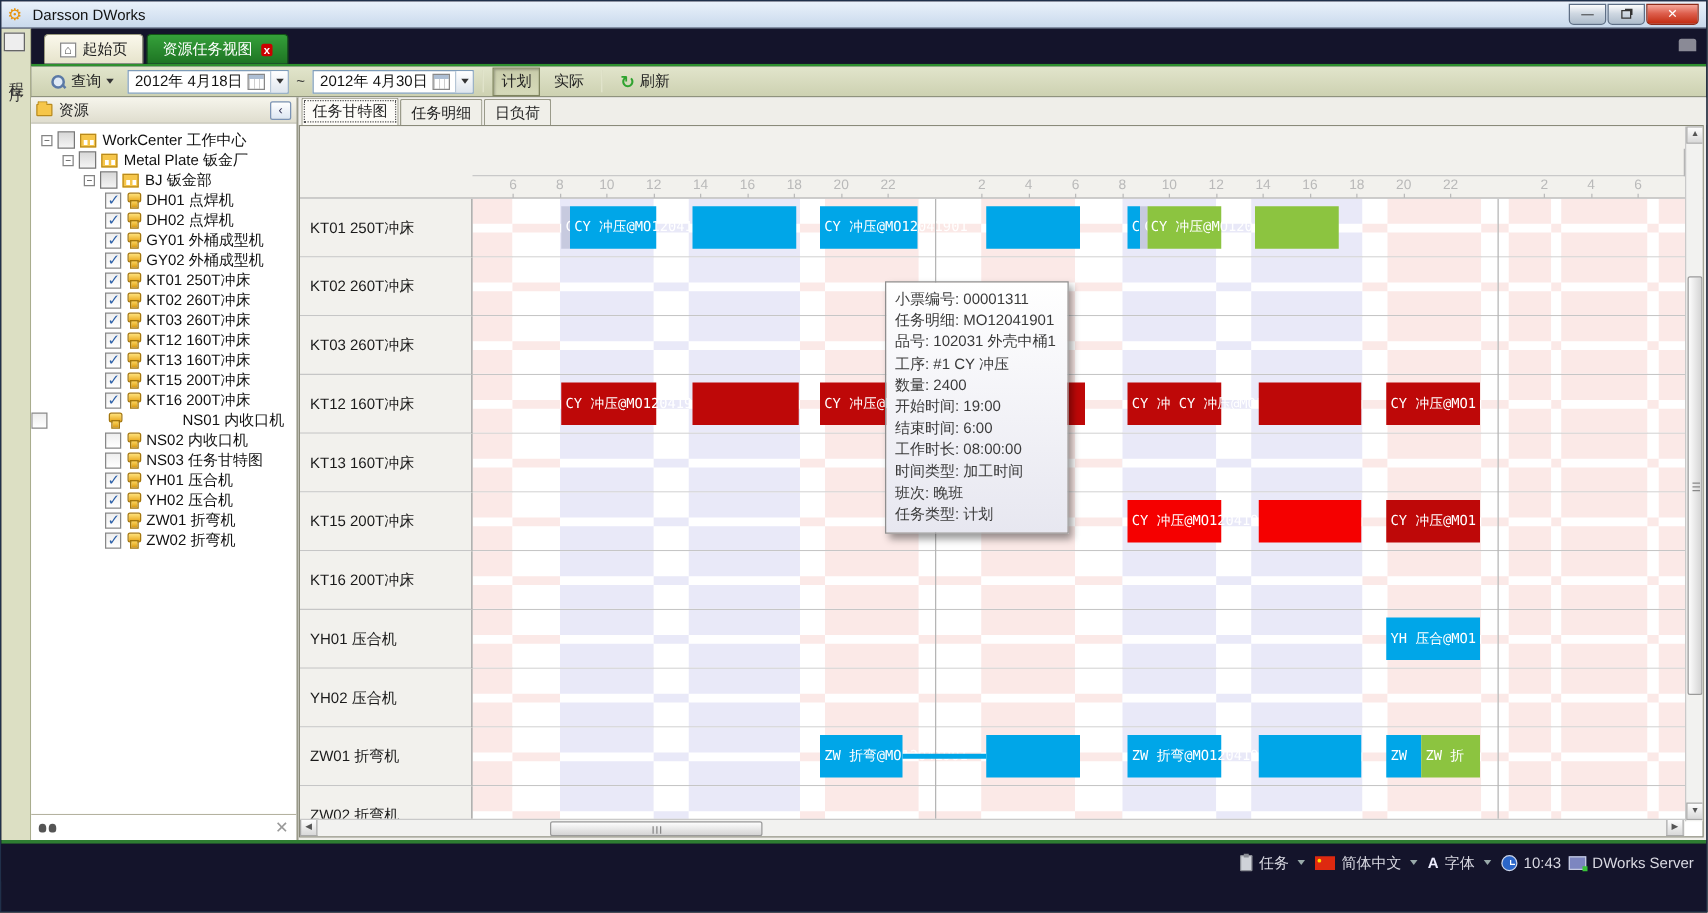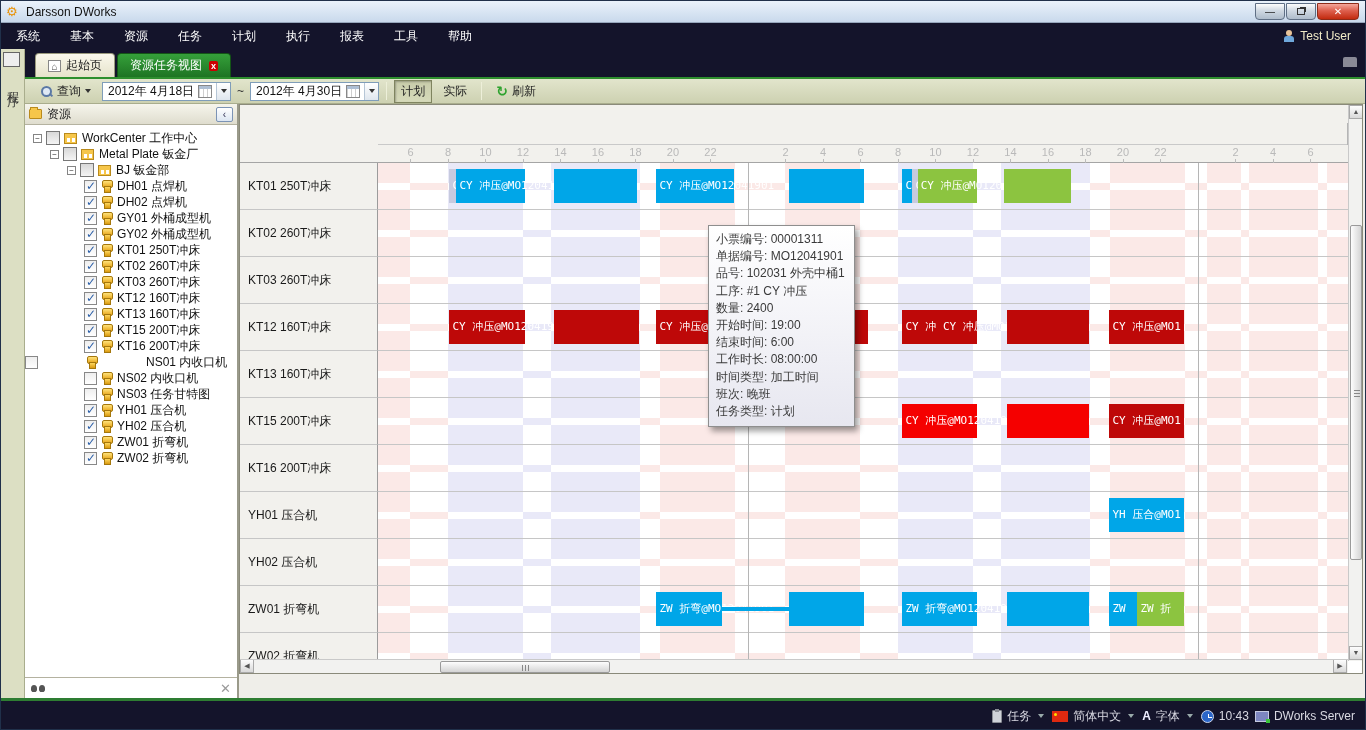--- a/index.html
+++ b/index.html
@@ -152,27 +152,20 @@
     <span class="ttl">Darsson DWorks</span>
     <span class="winbtns">
       <span class="wbtn">—</span>
       <span class="wbtn">
           <span class="restore-glyph"></span>
         </span>
       <span class="wbtn close">✕</span>
     </span>
   </div>
 
-  <div class="menubar">
-    <span id="menu-items"><span class="menu-item">系统</span><span class="menu-item">基本</span><span class="menu-item">资源</span><span class="menu-item">任务</span><span class="menu-item">计划</span><span class="menu-item">执行</span><span class="menu-item">报表</span><span class="menu-item">工具</span><span class="menu-item">帮助</span></span>
-    <span class="menu-user">
-      <span class="user-ico"></span>
-      <span>Test User</span>
-    </span>
-  </div>
 
   <div class="midwrap">
 
     <div class="leftstrip">
       <span class="panes-ico"></span>
       <span class="vlabel">程序</span>
     </div>
 
     <div class="rightcol">
 
@@ -341,20 +334,25 @@
                 <span class="tree-label">ZW02 折弯机</span>
               </div>
             </div>
           <div class="side-foot">
             <span class="binoc"></span>
             <span class="foot-x">✕</span>
           </div>
         </div>
 
         <div class="mainarea">
+          <div class="view-tabs" id="view-tabs">
+              <div class="vtab active">任务甘特图</div>
+              <div class="vtab">任务明细</div>
+              <div class="vtab">日负荷</div>
+            </div>
           <div class="gantt-panel">
             <div class="gantt-hdr" id="gantt-hdr">
                 <div class="hdr-dayrow" style="width:970px">
                   <div class="day-seg" style="left:819.9375000000001px;width:150px"></div>
                 </div>
                 <div class="hdr-hourrow" style="width:970px">
                   <span class="htick" style="left:32.43750000000001px">6</span>
                   <span class="htickmark" style="left:32.43750000000001px"></span>
                   <span class="htick" style="left:69.93750000000001px">8</span>
                   <span class="htickmark" style="left:69.93750000000001px"></span>
@@ -1013,21 +1011,21 @@
       <span>10:43</span>
     </span>
     <span class="sb-item">
       <span class="srv-ico"></span>
       <span>DWorks Server</span>
     </span>
   </div>
 
   <div class="tooltip" id="tooltip" style="left:707px;top:224px;">
       <div>小票编号: 00001311</div>
-      <div>单据编号: MO12041901</div>
+      <div>任务明细: MO12041901</div>
       <div>品号: 102031 外壳中桶1</div>
       <div>工序: #1  CY 冲压</div>
       <div>数量: 2400</div>
       <div>开始时间: 19:00</div>
       <div>结束时间: 6:00</div>
       <div>工作时长: 08:00:00</div>
       <div>时间类型: 加工时间</div>
       <div>班次: 晚班</div>
       <div>任务类型: 计划</div>
     </div>

